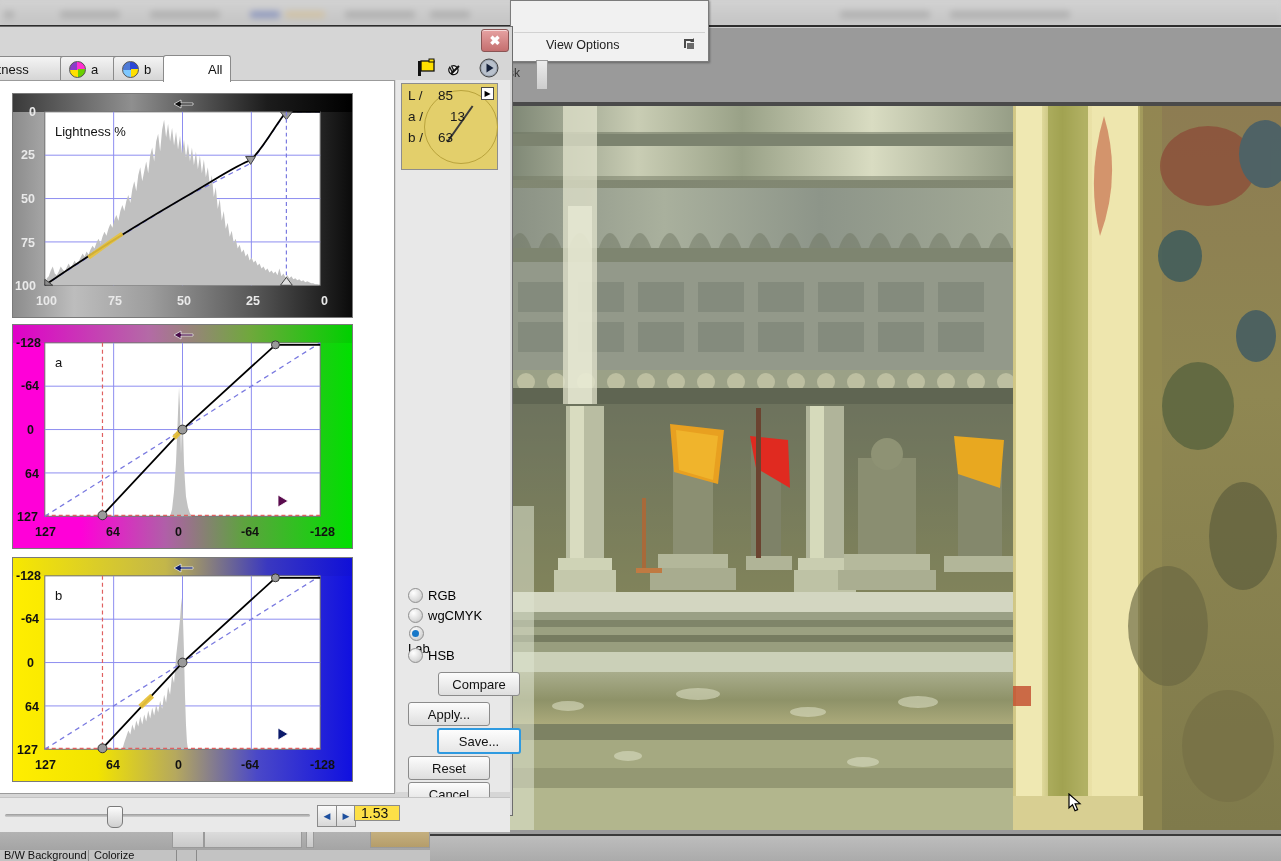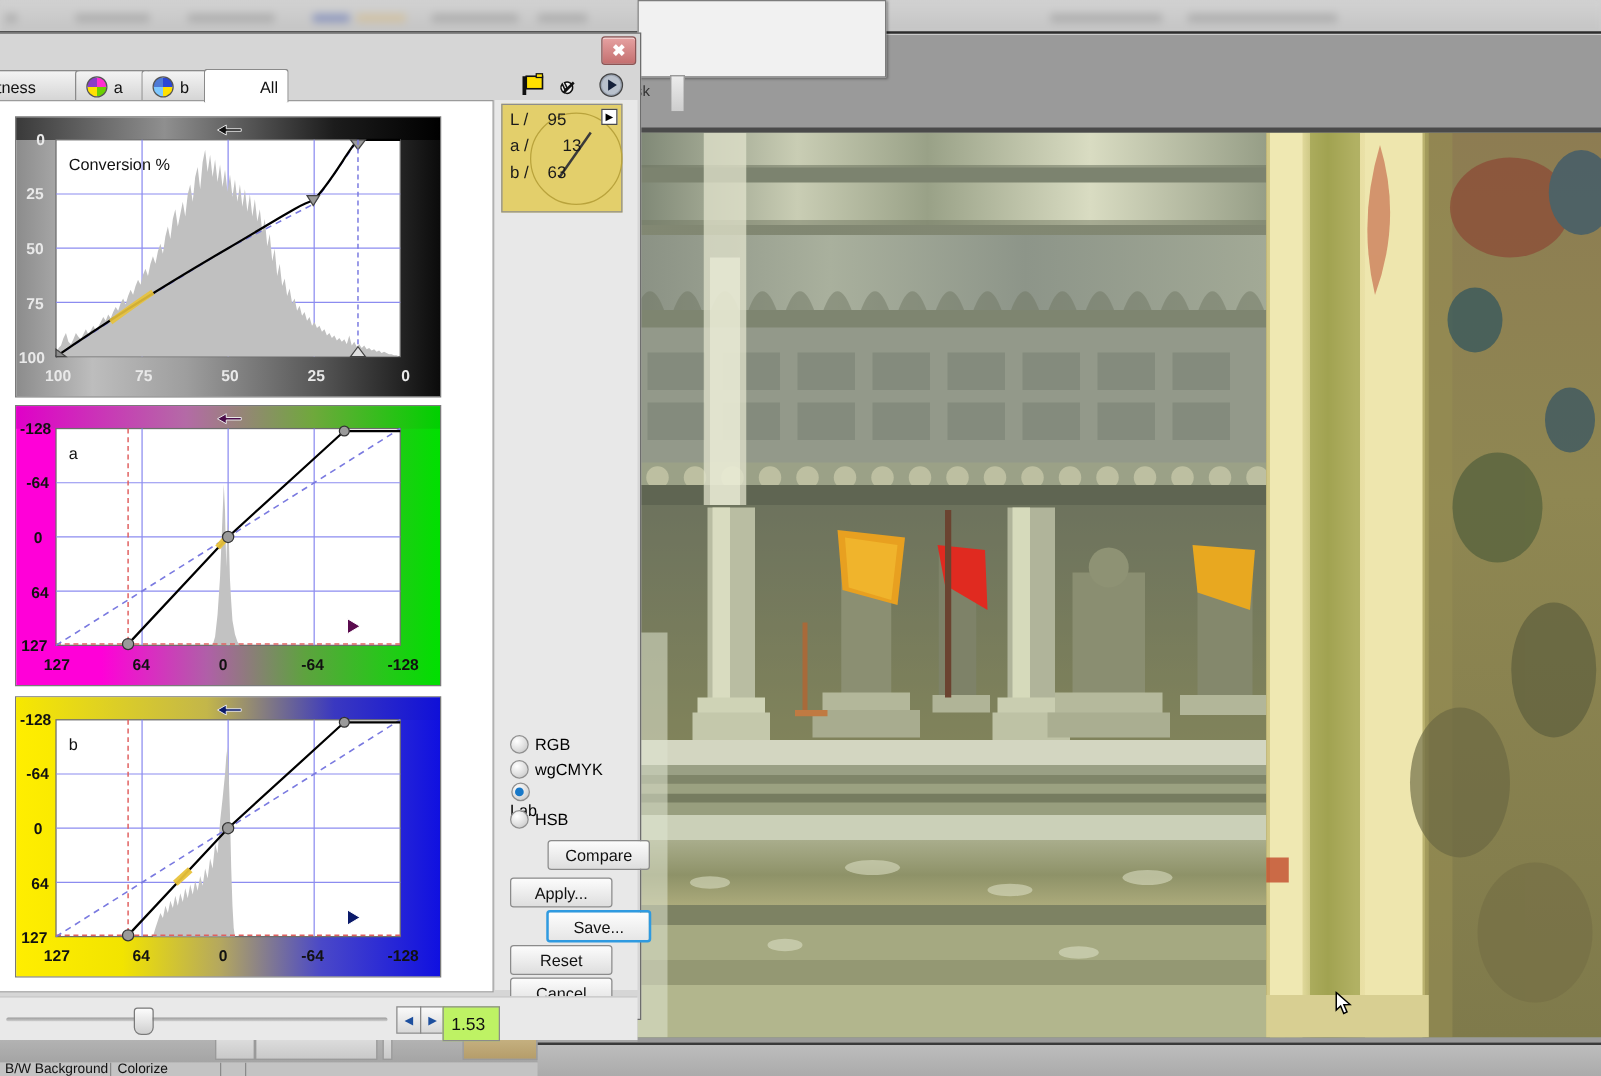--- a/index.html
+++ b/index.html
@@ -138,22 +138,22 @@
   #sliderbar{position:absolute;left:1px;top:770px;width:511px;height:34px;
     background:#e9e9e9;border-top:1px solid #c4c4c4;}
   #strack{position:absolute;left:6px;top:16px;width:305px;height:3px;
     background:linear-gradient(180deg,#9a9a9a,#cfcfcf);border-radius:2px;}
   #sthumb{position:absolute;left:108px;top:8px;width:14px;height:20px;
     background:linear-gradient(180deg,#fcfcfc,#cfcfcf);border:1px solid #7a7a7a;
     border-radius:3px 3px 6px 6px;}
   .spin{position:absolute;top:7px;width:18px;height:20px;
     background:linear-gradient(180deg,#fafafa,#d8d8d8);border:1px solid #8b8b8b;
     display:flex;align-items:center;justify-content:center;font-size:9px;color:#1d4f9e;}
-  #numfield{position:absolute;left:355px;top:7px;width:46px;height:28px;
-    background:#bef264;border:1px solid #8b8b8b;display:flex;align-items:center;
+  #numfield{position:absolute;left:355px;top:7px;width:46px;height:16px;
+    background:#fde047;border:1px solid #8b8b8b;display:flex;align-items:center;
     padding-left:6px;font-size:14px;color:#111;box-sizing:border-box;}
 
   
   #cursor{position:absolute;left:1068px;top:793px;width:14px;height:20px;z-index:99;}
 </style>
 </head>
 <body>
 
 <div id="app-bg"></div>
 
@@ -388,20 +388,30 @@
 </div>
 <div id="bottom-tabs">
   <div class="bt" style="left:4px;">B/W Background</div>
   <div class="sep" style="left:88px;"></div>
   <div class="bt" style="left:94px;">Colorize</div>
   <div class="sep" style="left:176px;"></div>
   <div class="sep" style="left:196px;"></div>
 </div>
 
 <div id="bg-layers-popup">
+  <div id="vo-row">
+    <div id="vo-label">View Options</div>
+    <div id="vo-expand">
+      <svg width="16" height="16" viewBox="0 0 16 16">
+        <path d="M3 3 h9 v2 h-7 v7 h-2z" fill="#4a4a4a"></path>
+        <rect x="6" y="7" width="7" height="6" fill="#6a6a6a"></rect>
+        <path d="M13 2 l0 4 l-4 0z" fill="#4a4a4a"></path>
+      </svg>
+    </div>
+  </div>
 </div>
 
 <div id="mask-widget">
   <div class="mw-text">sk</div>
   <div class="mw-btn"></div>
 </div>
 
 <div id="dialog">
 
   <div id="close-btn">✖</div>
@@ -505,21 +515,21 @@
             <path d="M0 175 l8 0 l-8 -6z" fill="#8d8d8d" stroke="#444"></path>
             <path d="M207 49 m-5 -4 l10 0 l-5 8z" fill="#9a9a9a" stroke="#444"></path>
             <path d="M243 0 m-6 0 l12 0 l-6 8z" fill="#9a9a9a" stroke="#444"></path>
           </g>
 
           <line x1="243" y1="0" x2="243" y2="175" stroke="#7a7ae0" stroke-width="1.2" stroke-dasharray="4,3"></line>
           <path d="M243 175 m-6 0 l12 0 l-6 -8z" fill="#e0e0e0" stroke="#444"></path>
         </g>
       </svg>
 
-      <div class="cp-label" style="left:42px;top:30px;color:#111;font-size:13px;">Conversion %</div>
+      <div class="cp-label" style="left:42px;top:30px;color:#111;font-size:13px;">Lightness %</div>
 
       <div class="axis-lab light" style="left:16px;top:11px;">0</div>
       <div class="axis-lab light" style="left:8px;top:54px;">25</div>
       <div class="axis-lab light" style="left:8px;top:98px;">50</div>
       <div class="axis-lab light" style="left:8px;top:142px;">75</div>
       <div class="axis-lab light" style="left:2px;top:185px;">100</div>
 
       <div class="axis-lab light" style="left:23px;top:200px;">100</div>
       <div class="axis-lab light" style="left:95px;top:200px;">75</div>
       <div class="axis-lab light" style="left:164px;top:200px;">50</div>
@@ -651,21 +661,21 @@
       </div>
     </div>
   </div>
 
   <div id="rightcol">
 
     <div id="readout">
       <div class="circle"></div>
       <div class="needle"></div>
       <div class="rl" style="top:4px;">L /</div>
-      <div class="rl" style="top:4px;left:36px;">95</div>
+      <div class="rl" style="top:4px;left:36px;">85</div>
       <div class="rl" style="top:25px;">a /</div>
       <div class="rl" style="top:25px;left:48px;">13</div>
       <div class="rl" style="top:46px;">b /</div>
       <div class="rl" style="top:46px;left:36px;">63</div>
       <div class="expand">▶</div>
     </div>
 
     <div class="radio-row" style="top:506px;">
       <span class="radio"></span>
       <span>RGB</span>

